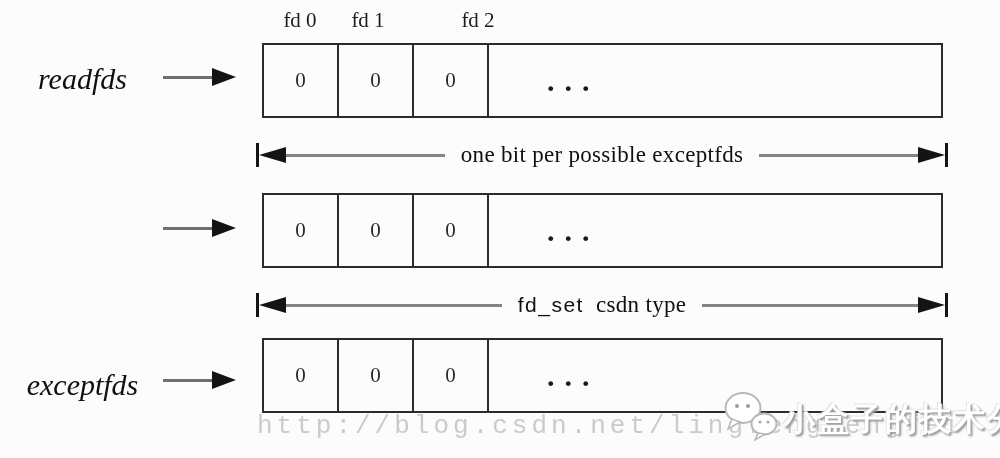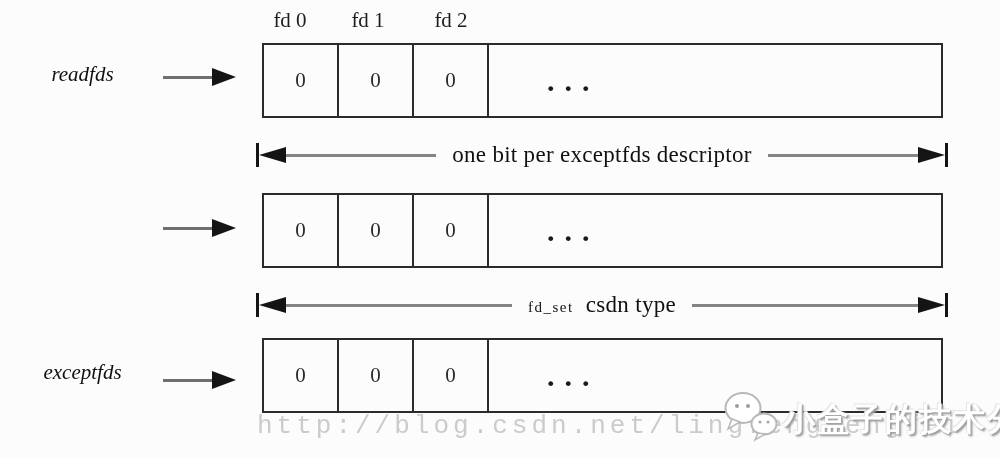--- a/index.html
+++ b/index.html
@@ -17,80 +17,80 @@
   .bitbox { position:absolute; left:262px; width:677px; height:71px;
     border:2px solid #2b2b2b; display:flex; z-index:2; background:transparent; }
   .cell { width:73px; border-right:2px solid #2b2b2b; display:flex;
     align-items:center; justify-content:center; font-size:21px; color:#2a2a2a; }
   .cell-rest { flex:1; display:flex; align-items:center;
     padding-left:58px; font-size:30px; letter-spacing:10px; color:#1a1a1a;
     font-weight:bold; }
 
   
   .rowlabel { position:absolute; left:10px; width:145px; text-align:center;
-    font-style:italic; font-size:21px; color:#101010; white-space:nowrap; }
+    font-style:italic; font-size:30px; color:#101010; white-space:nowrap; }
 
   
   .pstem { position:absolute; left:163px; width:51px; height:3px; background:#6f6f6f; }
   .phead { position:absolute; left:212px; width:0; height:0;
     border-top:9px solid transparent; border-bottom:9px solid transparent;
     border-left:24px solid #141414; }
 
   
   .dim { position:absolute; left:256px; width:692px; height:26px;
     display:flex; align-items:center; z-index:1; }
   .tick { width:3px; height:24px; background:#141414; flex:none; }
   .ah-l { width:0; height:0; flex:none;
     border-top:8px solid transparent; border-bottom:8px solid transparent;
     border-right:27px solid #141414; }
   .ah-r { width:0; height:0; flex:none;
     border-top:8px solid transparent; border-bottom:8px solid transparent;
     border-left:27px solid #141414; }
   .dstem { flex:1; height:3px; background:#848484; }
   .dtext { padding:0 16px; font-size:23px; color:#101010; white-space:nowrap;
     letter-spacing:0.3px; }
-  .dcode { font-family:Liberation Serif, serif; font-size:15px;
+  .dcode { font-family:Liberation Sans, sans-serif; font-size:21px;
     letter-spacing:1.5px; }
 
   
   .wm-url { position:absolute; left:257px; top:411px; z-index:0;
     font-family:"Liberation Mono", monospace; font-size:26px;
     letter-spacing:4px; color:#cbcbcb; white-space:nowrap; }
   .brand { position:absolute; left:783px; top:398px; z-index:4;
     font-family:"Liberation Sans", sans-serif; font-size:32px; font-weight:bold;
     color:#ffffff; letter-spacing:2px; white-space:nowrap;
     text-shadow: 2px 2px 2px #9f9f9f, -1px -1px 1px #e2e2e2, 1px 1px 0 #b5b5b5; }
   .logo { position:absolute; left:720px; top:389px; z-index:4; }
 </style>
 </head>
 <body>
 
 <div class="stage">
 
   <div class="wm-url">http://blog.csdn.net/lingfengtengfei</div>
 
-  <div class="fdlabel" style="left:290px">fd 0</div>
+  <div class="fdlabel" style="left:300px">fd 0</div>
   <div class="fdlabel" style="left:368px">fd 1</div>
-  <div class="fdlabel" style="left:451px">fd 2</div>
+  <div class="fdlabel" style="left:478px">fd 2</div>
 
   <div class="rowlabel" style="top:62px">readfds</div>
   <div class="pstem" style="top:76px"></div>
   <div class="phead" style="top:68px"></div>
   <div class="bitbox" style="top:43px">
     <div class="cell">0</div>
     <div class="cell">0</div>
     <div class="cell">0</div>
     <div class="cell-rest">...</div>
   </div>
 
   <div class="dim" style="top:142px">
     <div class="tick"></div>
     <div class="ah-l"></div>
     <div class="dstem"></div>
-    <div class="dtext">one bit per exceptfds descriptor</div>
+    <div class="dtext">one bit per possible exceptfds</div>
     <div class="dstem"></div>
     <div class="ah-r"></div>
     <div class="tick"></div>
   </div>
 
   <div class="pstem" style="top:227px"></div>
   <div class="phead" style="top:219px"></div>
   <div class="bitbox" style="top:193px">
     <div class="cell">0</div>
     <div class="cell">0</div>
@@ -101,21 +101,21 @@
   <div class="dim" style="top:292px">
     <div class="tick"></div>
     <div class="ah-l"></div>
     <div class="dstem"></div>
     <div class="dtext"><span class="dcode">fd_set</span>&nbsp; <span>csdn type</span></div>
     <div class="dstem"></div>
     <div class="ah-r"></div>
     <div class="tick"></div>
   </div>
 
-  <div class="rowlabel" style="top:360px">exceptfds</div>
+  <div class="rowlabel" style="top:368px">exceptfds</div>
   <div class="pstem" style="top:379px"></div>
   <div class="phead" style="top:371px"></div>
   <div class="bitbox" style="top:338px">
     <div class="cell">0</div>
     <div class="cell">0</div>
     <div class="cell">0</div>
     <div class="cell-rest">...</div>
   </div>
 
   <svg class="logo" width="62" height="54" viewBox="0 0 62 54">

